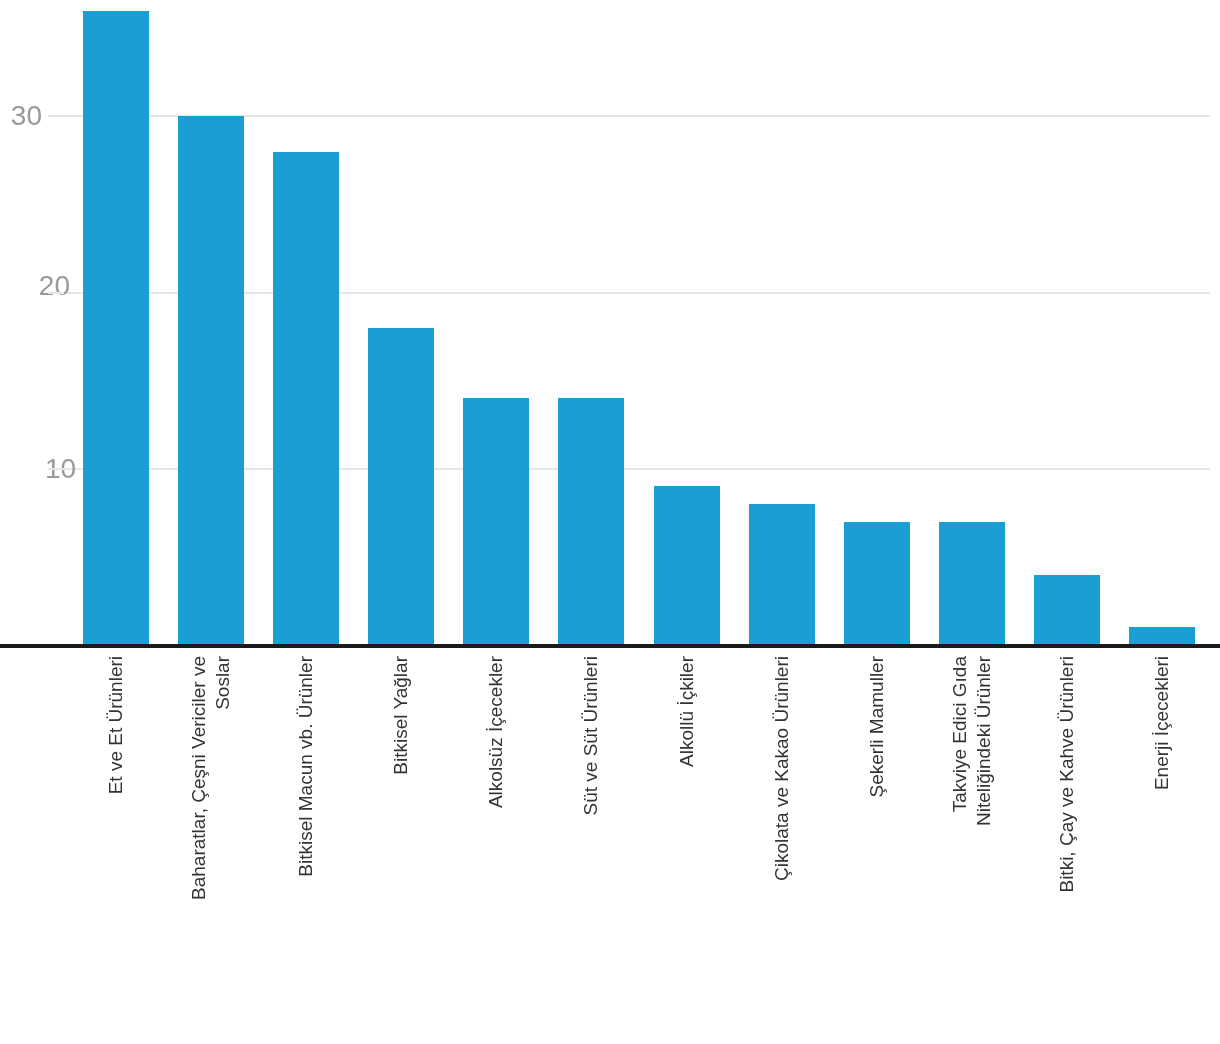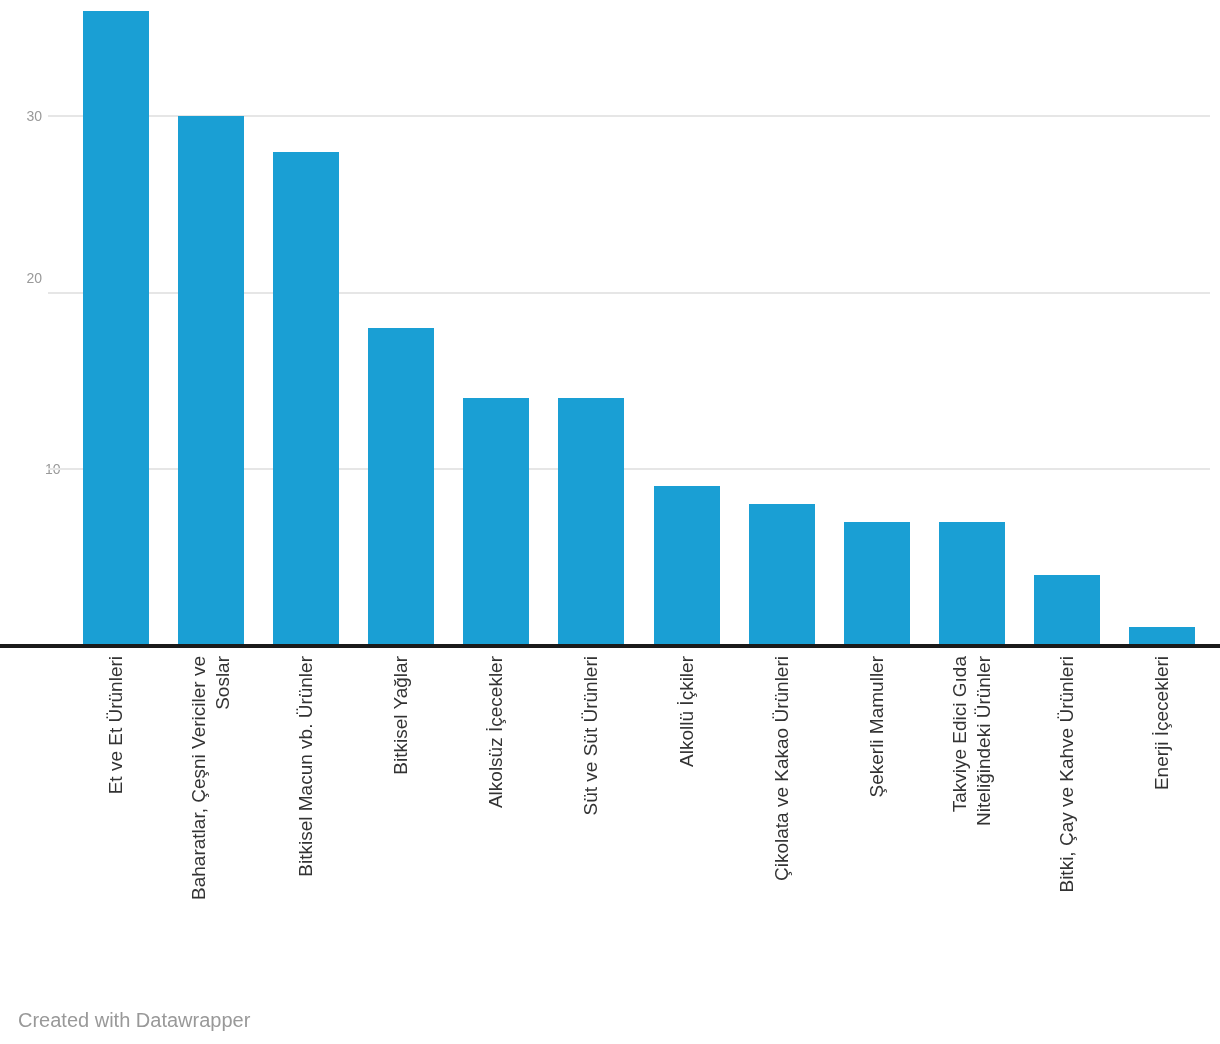--- a/index.html
+++ b/index.html
@@ -33,21 +33,21 @@
     width: 1162px;
     height: 2px;
     background: #e6e6e6;
   }
 
   .tick-label {
     position: absolute;
     left: 0;
     width: 42px;
     text-align: right;
-    font-size: 14px;
+    font-size: 28px;
     color: #999999;
     line-height: 1;
     transform: translateY(-50%);
     white-space: nowrap;
   }
 
   #baseline {
     position: absolute;
     left: 0;
     top: 644px;
@@ -117,21 +117,21 @@
 
   <div id="plot-area">
     <div id="gridlines">
         <div class="gridline" style="top: 467.77px;"></div>
         <div class="gridline" style="top: 291.541px;"></div>
         <div class="gridline" style="top: 115.311px;"></div>
       </div>
     <div id="yticks">
         <div class="tick-label" style="top: 468.77px; padding-left: 45px;">10</div>
         <div class="gridline" style="left: 48px; width: 16px; top: 467.77px;"></div>
-        <div class="tick-label" style="top: 278px;">20</div>
+        <div class="tick-label" style="top: 286px; margin-left: 28px;">20</div>
         <div class="gridline" style="left: 48px; width: 16px; top: 291.541px;"></div>
         <div class="tick-label" style="top: 116.311px;">30</div>
         <div class="gridline" style="left: 48px; width: 16px; top: 115.311px;"></div>
       </div>
     <div id="bars-layer">
         <div class="bar" style="left: 82.5129px; width: 66.1408px; height: 634.426px; background: rgb(26, 159, 212);"></div>
         <div class="bar" style="left: 177.68px; width: 66.1408px; height: 528.689px; background: rgb(26, 159, 212);"></div>
         <div class="bar" style="left: 272.846px; width: 66.1408px; height: 493.443px; background: rgb(26, 159, 212);"></div>
         <div class="bar" style="left: 368.013px; width: 66.1408px; height: 317.213px; background: rgb(26, 159, 212);"></div>
         <div class="bar" style="left: 463.18px; width: 66.1408px; height: 246.721px; background: rgb(26, 159, 212);"></div>
@@ -180,15 +180,14 @@
 Niteliğindeki Ürünler</div>
       </div>
       <div class="xlabel-slot" style="left: 1019.67px; width: 95.1667px;">
         <div class="xlabel-text">Bitki, Çay ve Kahve Ürünleri</div>
       </div>
       <div class="xlabel-slot" style="left: 1114.83px; width: 95.1667px;">
         <div class="xlabel-text">Enerji İçecekleri</div>
       </div>
     </div>
 
-  <div id="footer">Created with Datawrapper</div>
 
 </div>
 
 </body></html>

